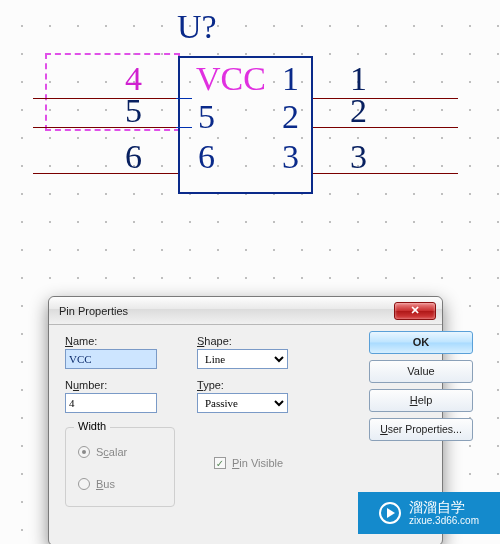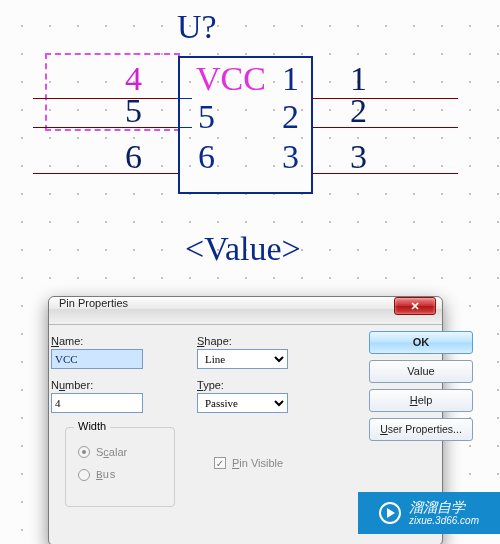--- a/index.html
+++ b/index.html
@@ -18,32 +18,32 @@
 .dash-magenta { position:absolute; border:2px dashed #e050e8; }
 .pinline { position:absolute; height:0; border-top:1.5px solid #7a0000; }
 .pinline.blue { position:absolute; height:0; border-top:1.5px solid #0030b0; }
 
 
 .dialog { position:absolute; left:48px; top:296px; width:395px;
   background:#f0f0f0; border:1px solid #7a7a7a; border-radius:6px;
   box-shadow:0 6px 18px rgba(0,0,0,.45); }
 .titlebar { height:28px; border-radius:6px 6px 0 0;
   background:linear-gradient(#fdfdfd,#e9e9e9 45%,#dcdcdc 46%,#f1f1f1);
-  border-bottom:1px solid #b8b8b8; display:flex; align-items:flex-start;
+  border-bottom:1px solid #b8b8b8; display:flex; align-items:center;
   padding:0 6px 0 10px; }
 .titlebar-title { flex:1; color:#222; }
 .close-btn { width:42px; height:18px; border-radius:3px;
   background:linear-gradient(#e88,#c93030 48%,#b01818 52%,#d84040);
   border:1px solid #8a1010; color:#fff; display:flex; align-items:center;
   justify-content:center; font-weight:bold; font-size:11px;
   box-shadow:0 0 3px rgba(255,255,255,.6) inset; cursor:pointer; }
 
 .dlg-body { position:relative; padding:14px 12px 12px 12px; height:220px; }
 .col { position:absolute; }
-.col-name { left:2px; top:10px; width:105px; }
+.col-name { left:16px; top:10px; width:105px; }
 .col-shape { left:148px; top:10px; width:110px; }
 .col-btn  { left:320px; top:6px; width:108px; }
 
 .lbl { display:block; margin-bottom:2px; color:#222; }
 .ul  { text-decoration:underline; }
 input.text, select {
   width:92px; height:20px; font:11px Tahoma; padding:1px 3px;
   border:1px solid #7a9ac7; background:#fff; }
 input.text.sel { background:#cde5ff; color:#0a2a6a; }
 select { width:91px; height:20px; }
@@ -74,21 +74,21 @@
 
 
 .watermark { position:absolute; right:0; bottom:10px; width:142px; height:42px;
   background:#148acc; color:#fff; display:flex; align-items:center;
   justify-content:center; gap:8px; font-size:14px; }
 .wm-icon { width:22px; height:22px; border:2px solid #fff; border-radius:50%;
   display:flex; align-items:center; justify-content:center; }
 .wm-tri { width:0; height:0; border-left:8px solid #fff;
   border-top:5px solid transparent; border-bottom:5px solid transparent;
   margin-left:2px; }
-.wm-text { display:flex; flex-direction:column; line-height:1.1;font-style:italic; }
+.wm-text { display:flex; flex-direction:column; line-height:1.1; }
 .wm-text .small { font-size:10px; opacity:.95; }
 </style>
 </head>
 <body>
 
 <div class="canvas">
   <div class="dotgrid"></div>
 
   <div class="schem-text big" style="left:177px; top:10px; color:#0a2a8a;">U?</div>
 
@@ -117,21 +117,20 @@
 
   <div class="schem-text big" style="left:196px; top:62px; color:#e030e0;">VCC</div>
 
   <div class="schem-text big" style="left:198px; top:100px; color:#0a2a8a;">5</div>
   <div class="schem-text big" style="left:198px; top:140px; color:#0a2a8a;">6</div>
 
   <div class="schem-text big" style="left:282px; top:62px; color:#0a2a8a;">1</div>
   <div class="schem-text big" style="left:282px; top:100px; color:#0a2a8a;">2</div>
   <div class="schem-text big" style="left:282px; top:140px; color:#0a2a8a;">3</div>
 
-  <div class="schem-text big" style="left:185px; top:232px; color:#0a2a8a;">&lt;Value&gt;</div>
 </div>
 
 <div class="dialog">
   <div class="titlebar">
     <span class="titlebar-title">Pin Properties</span>
     <div class="close-btn">
       <span>✕</span>
     </div>
   </div>
   <div class="dlg-body">
@@ -162,21 +161,21 @@
       <div class="btn"><span class="ul">H</span>elp</div>
       <div class="btn" style="font-size:10.5px"><span class="ul">U</span>ser Properties...</div>
     </div>
 
     <div class="grp">
       <span class="grp-title">Width</span>
       <div class="radio-row" style="top:18px;">
         <span class="radio-dot checked"></span>
         <span>S<span class="ul">c</span>alar</span>
       </div>
-      <div class="radio-row" style="top:41px;font-family:Liberation Mono, monospace;">
+      <div class="radio-row" style="top:50px;">
         <span class="radio-dot"></span>
         <span><span class="ul">B</span>us</span>
       </div>
     </div>
 
     <div class="chk-row">
       <span class="chk-box">✓</span>
       <span><span class="ul">P</span>in Visible</span>
     </div>
   </div>

